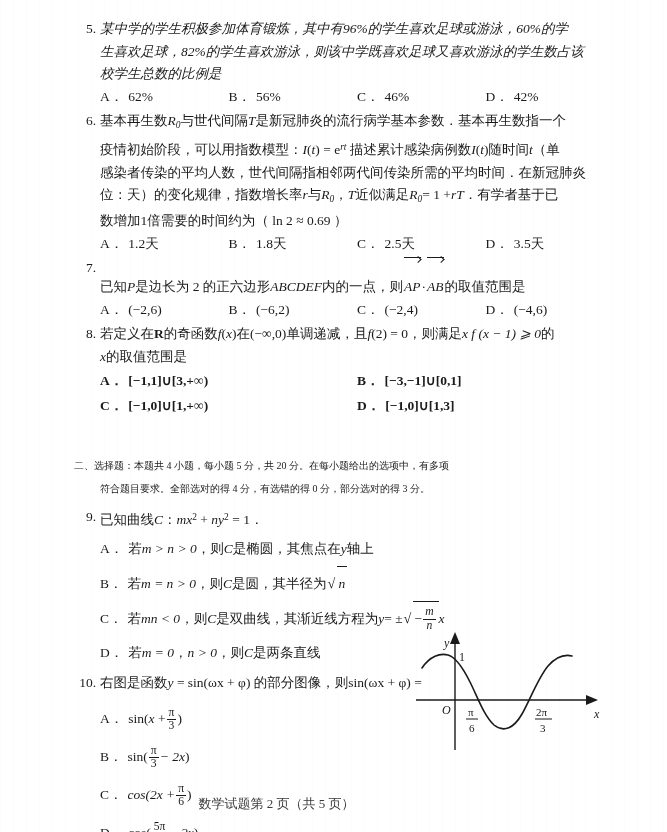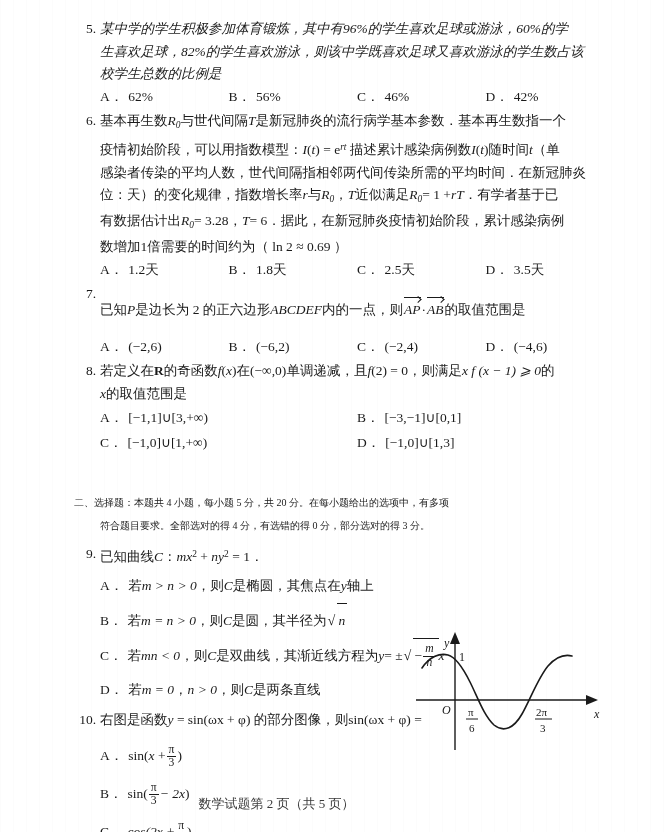--- a/index.html
+++ b/index.html
@@ -64,21 +64,21 @@
     font-size: 13.5px;
     line-height: 22.5px;
   }
   .opts4 > div { width: 25%; }
   .opts2 {
     margin-left: 26px;
     display: flex;
     font-size: 13.5px;
     line-height: 25px;
   }
-  .opts2 > div { width: 50%; }
+  .opts2 > div { width: 50%; font-weight: bold; }
   .optcol {
     margin-left: 26px;
     font-size: 13.5px;
   }
   .optcol > div { line-height: 27px; }
   .optrow-tall > div { line-height: 34px; }
   .olabel { margin-right: 5px; }
 
   
   .section {
@@ -128,22 +128,22 @@
   .sqrt > .under {
     display: inline-block;
     border-top: 1px solid #1a1a1a;
     padding: 0 2px;
   }
   .vec {
     display: inline-block;
     position: relative;
     font-style: italic;
     border-top: 1px solid #1a1a1a;
-    padding-top: 1px;
-    margin: 14px 1px;
+    padding-top: 18px;
+    margin: 0 1px;
   }
   .vec::after {
     content: "";
     position: absolute;
     right: -1px;
     top: -1px;
     width: 4px;
     height: 4px;
     border-top: 1px solid #1a1a1a;
     border-right: 1px solid #1a1a1a;
@@ -192,21 +192,20 @@
       </div>
     </div>
 
     <div class="q">
       <div class="qnum">6.</div>
       <div class="qbody">
         <div><span>基本再生数</span><span class="mi"><span>R</span><sub>0</sub></span><span>与世代间隔</span><span class="mi">T</span><span>是新冠肺炎的流行病学基本参数．基本再生数指一个</span></div>
         <div><span>疫情初始阶段，可以用指数模型：</span><span class="mi">I</span>(<span class="mi">t</span>) <span class="mu">= e</span><sup class="mi">rt</sup> <span>描述累计感染病例数</span><span class="mi">I</span>(<span class="mi">t</span>)<span>随时间</span><span class="mi">t</span><span>（单</span></div>
         <div>感染者传染的平均人数，世代间隔指相邻两代间传染所需的平均时间．在新冠肺炎</div>
         <div><span>位：天）的变化规律，指数增长率</span><span class="mi">r</span><span>与</span><span class="mi"><span>R</span><sub>0</sub></span><span>，</span><span class="mi">T</span><span>近似满足</span><span class="mi"><span>R</span><sub>0</sub></span><span class="mu">= 1 +</span><span class="mi">rT</span><span>．有学者基于已</span></div>
-        <div><span>有数据估计出</span><span class="mi"><span>R</span><sub>0</sub></span><span class="mu">= 3.28</span><span>，</span><span class="mi">T</span><span class="mu">= 6</span><span>．据此，在新冠肺炎疫情初始阶段，累计感染病例</span></div>
         <div>数增加1倍需要的时间约为（ ln 2 ≈ 0.69 ）</div>
       </div>
       <div class="opts4">
         <div><span class="olabel">A．</span><span>1.2天</span></div>
         <div><span class="olabel">B．</span><span>1.8天</span></div>
         <div><span class="olabel">C．</span><span>2.5天</span></div>
         <div><span class="olabel">D．</span><span>3.5天</span></div>
       </div>
     </div>
 

